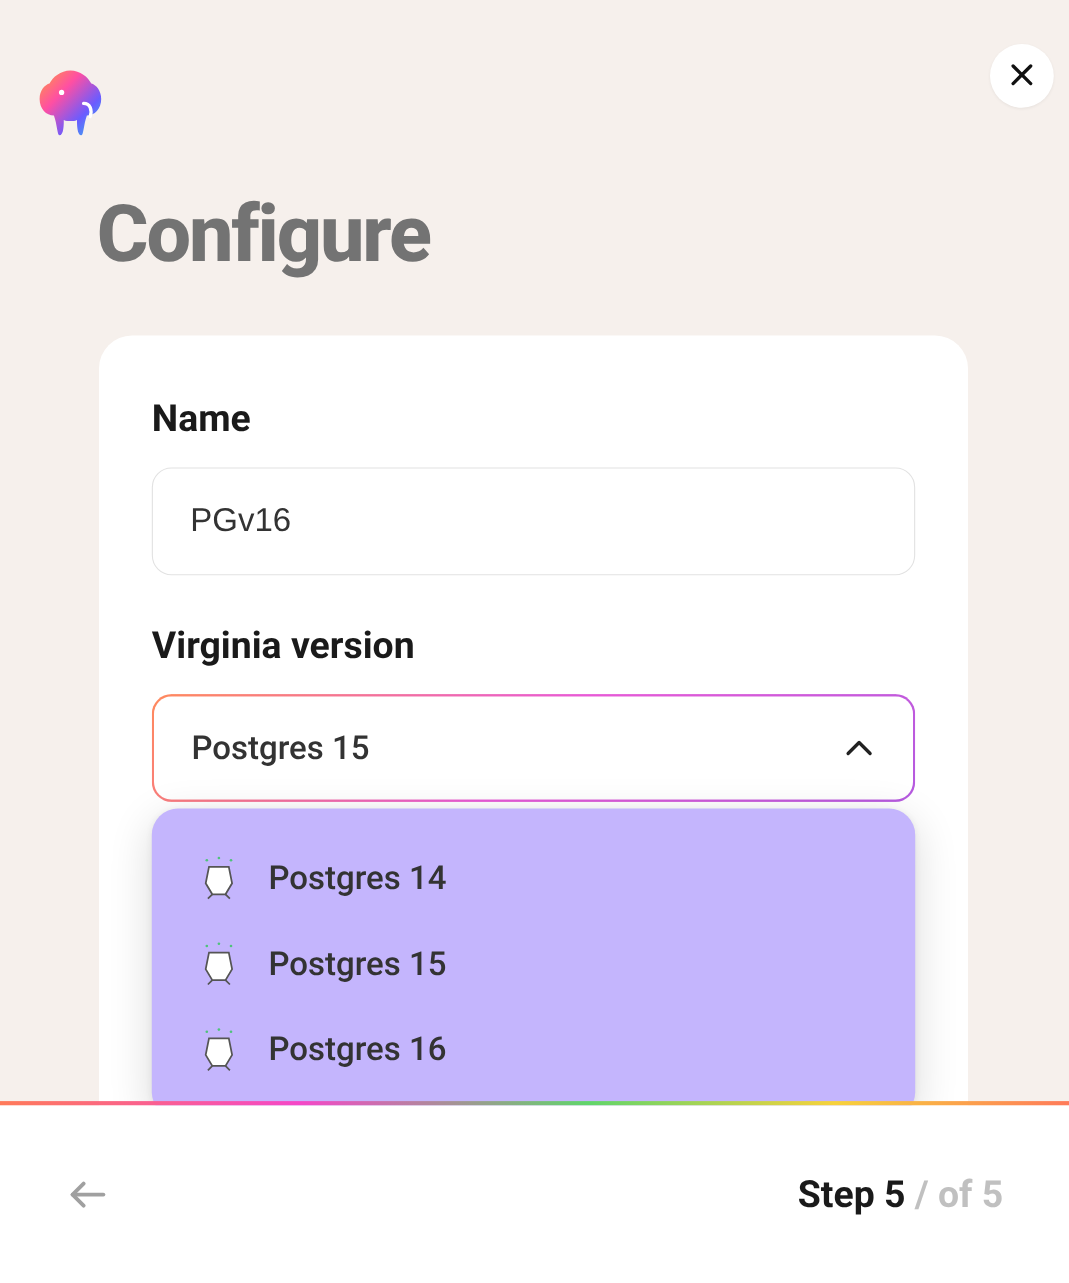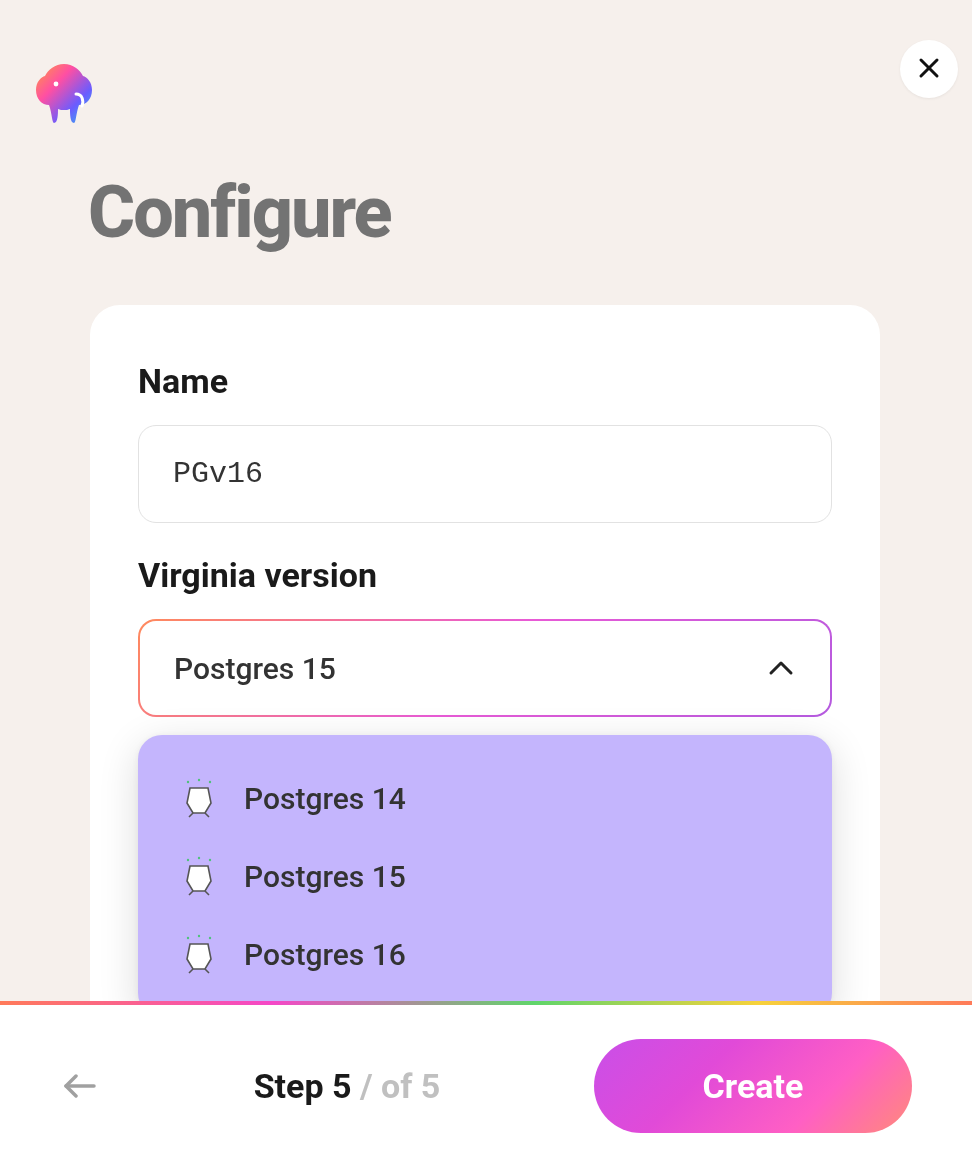--- a/index.html
+++ b/index.html
@@ -59,23 +59,23 @@
     width: 100%;
     height: 98px;
     border: 1.5px solid #e2e2e2;
     border-radius: 18px;
     padding: 0 34px;
     font-size: 30px;
     font-weight: 500;
     color: #333;
     background: #fff;
     outline: none;
-    font-family: Liberation Mono, monospace;
-  }
-  .field { margin-bottom: 32px; }
+    font-family: Liberation Sans, sans-serif;
+  }
+  .field { margin-bottom: 44px; }
   .select-box {
     width: 100%;
     height: 98px;
     border-radius: 18px;
     padding: 0 34px;
     font-size: 30px;
     font-weight: 500;
     color: #333;
     background: #fff;
     display: flex;
@@ -320,14 +320,13 @@
       <svg width="40" height="40" viewBox="0 0 40 40">
         <line x1="34" y1="20" x2="6" y2="20" stroke="#444" stroke-width="3.5" stroke-linecap="round"></line>
         <polyline points="16,10 6,20 16,30" fill="none" stroke="#444" stroke-width="3.5" stroke-linecap="round" stroke-linejoin="round"></polyline>
       </svg>
     </span>
   </button>
   <div class="step-indicator">
     <span class="current">Step 5</span>
     <span class="total">/ of 5</span>
   </div>
-  <button class="create-btn">Create</button>
 </div>
 
 </body></html>

